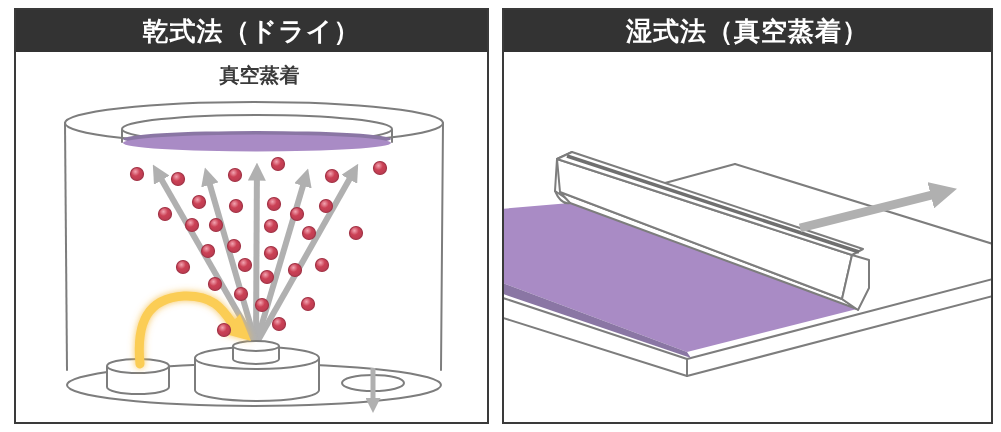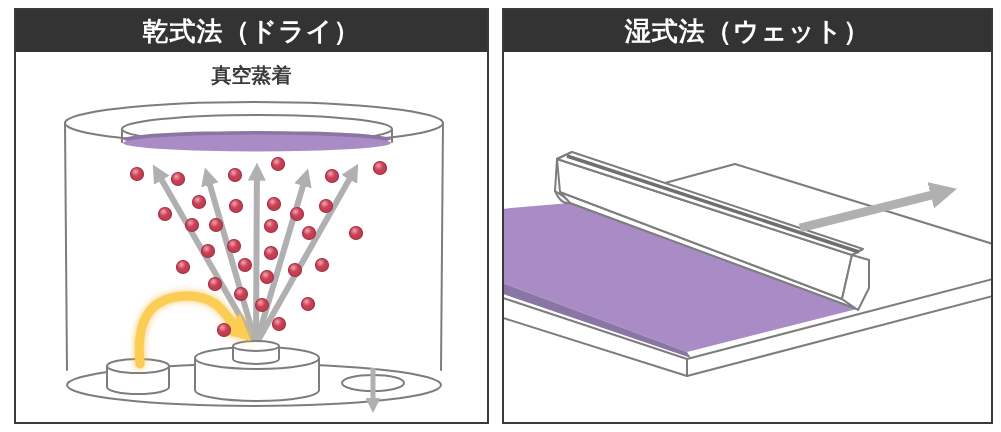--- a/index.html
+++ b/index.html
@@ -14,21 +14,21 @@
   body{font-family:"Liberation Sans","DejaVu Sans",sans-serif;}
   .stage{position:relative;width:1001px;height:432px;background:#ffffff;overflow:hidden;}
   .panel{position:absolute;top:8px;height:412px;border:2px solid var(--panel-border);
          background:#ffffff;display:flex;flex-direction:column;}
   .panel.left{left:14px;width:471px;}
   .panel.right{left:502px;width:487px;}
   .panel-header{height:42px;flex:0 0 42px;background:var(--header-bg);color:var(--header-text);
          display:flex;align-items:center;justify-content:center;
          font-size:26px;font-weight:bold;letter-spacing:1px;}
   .panel-body{position:relative;flex:1;}
-  .caption{position:absolute;top:10px;left:0;width:100%;text-align:center;
+  .caption{position:absolute;top:10px;left:8px;width:100%;text-align:center;
          font-size:20px;font-weight:bold;color:var(--caption-text);}
   svg.diagram{position:absolute;left:0;top:0;width:100%;height:100%;display:block;}
   .ln{stroke:var(--outline-gray);stroke-width:2;fill:none;stroke-linecap:round;stroke-linejoin:round;}
   .face{stroke:var(--outline-gray);stroke-width:2;fill:#ffffff;stroke-linejoin:round;}
   .purple{fill:var(--coating-purple);stroke:none;}
   .purple-dk{fill:var(--coating-purple-dark);stroke:none;}
   .ray{stroke:var(--arrow-gray);stroke-width:6;fill:none;stroke-linecap:butt;}
   .gray-arrow{stroke:var(--arrow-gray);fill:none;}
   .ah{fill:var(--arrow-gray);}
   .yellow-shaft{stroke:var(--transfer-yellow);stroke-width:9;fill:none;stroke-linecap:round;}
@@ -128,21 +128,21 @@
             <circle cx="292" cy="252" r="6.5" fill="url(#particleGrad)" class="particle"></circle>
             <circle cx="246" cy="253" r="6.5" fill="url(#particleGrad)" class="particle"></circle>
             <circle cx="263" cy="272" r="6.5" fill="url(#particleGrad)" class="particle"></circle>
             <circle cx="208" cy="278" r="6.5" fill="url(#particleGrad)" class="particle"></circle>
           </g>
       </svg>
     </div>
   </div>
 
   <div class="panel right">
-    <div class="panel-header">湿式法（ウェット）</div>
+    <div class="panel-header">湿式法（真空蒸着）</div>
     <div class="panel-body">
 
       <svg class="diagram" viewBox="0 0 487 370">
 
         <g>
           <line class="ln" x1="231" y1="112" x2="489" y2="192"></line>
           <line class="ln" x1="231" y1="112" x2="161" y2="131"></line>
           <line class="ln" x1="489" y1="227" x2="183" y2="307"></line>
           <line class="ln" x1="489" y1="244" x2="183" y2="324"></line>
           <line class="ln" x1="183" y1="307" x2="-4" y2="245"></line>

